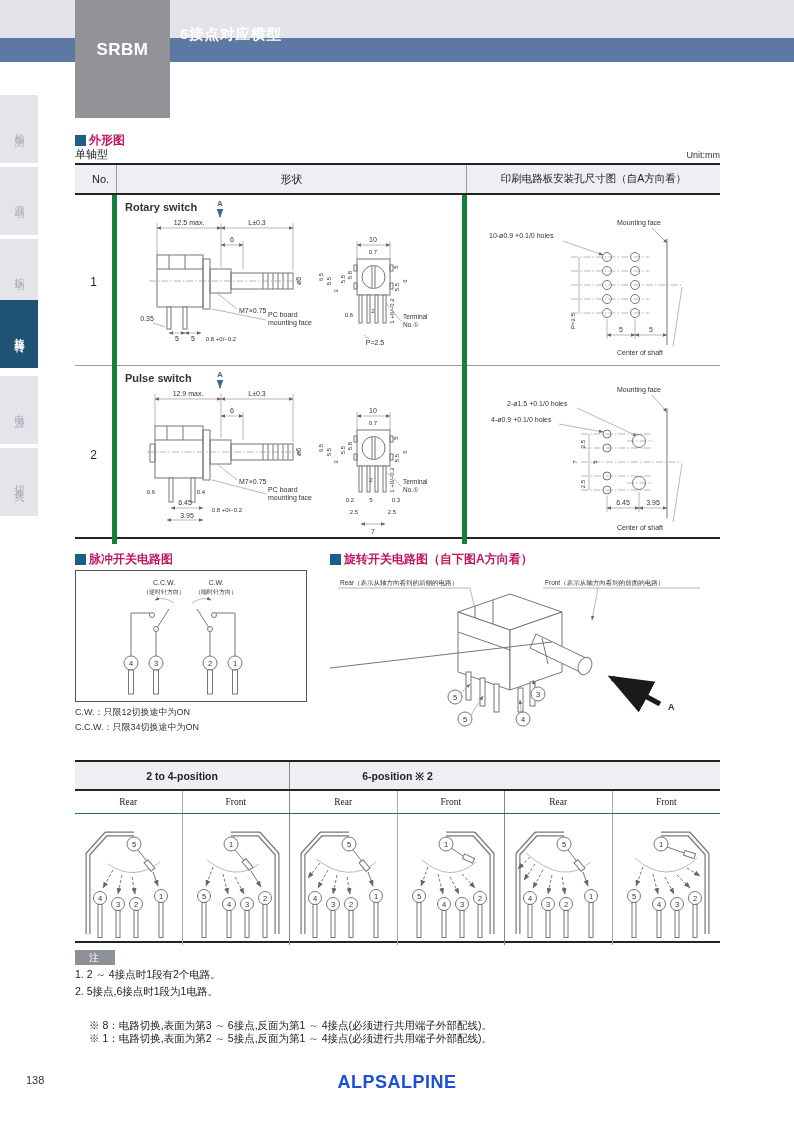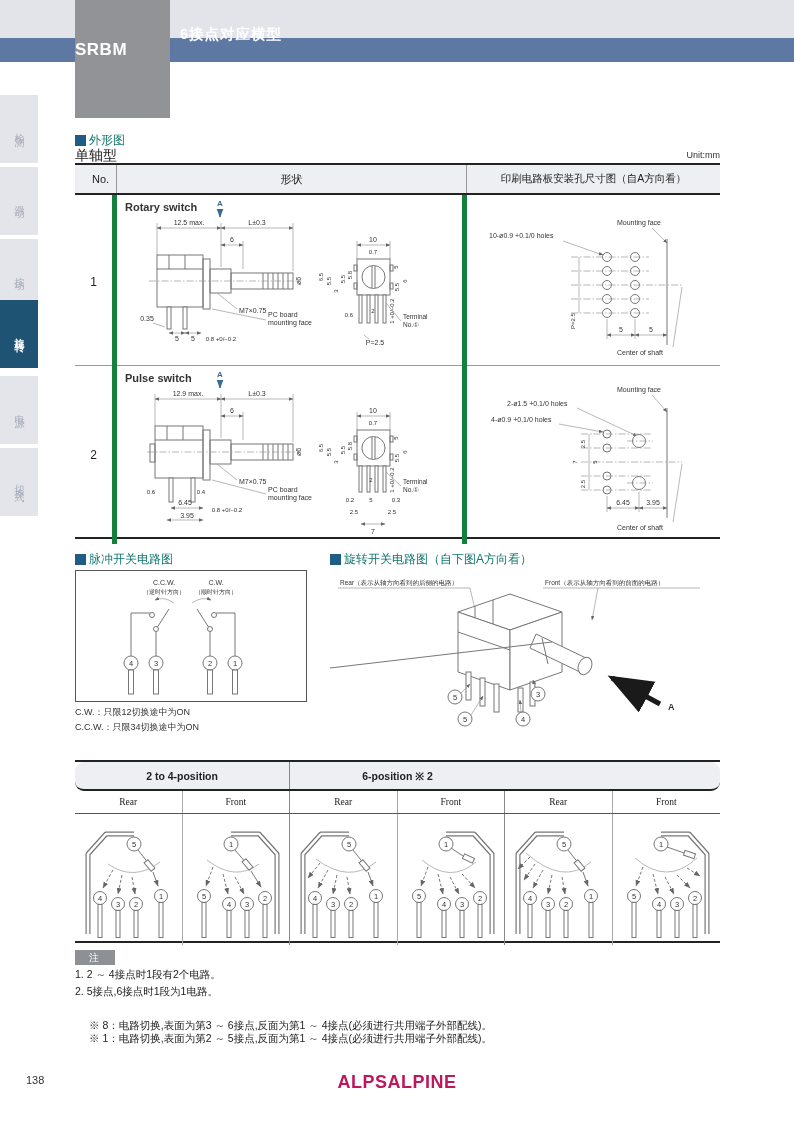--- a/index.html
+++ b/index.html
@@ -4,32 +4,32 @@
 <style>
   html,body{margin:0;padding:0;background:#fff;}
   .page{position:relative;width:794px;height:1123px;background:#fff;
         font-family:"Liberation Sans",sans-serif;overflow:hidden;}
   .abs{position:absolute;}
   
   .topstrip{left:0;top:0;width:794px;height:38px;background:#e3e4ea;}
   .bluebar{left:0;top:38px;width:794px;height:24px;background:#5e78a4;}
   .modelbox{left:75px;top:0;width:95px;height:118px;background:#919397;}
   .modeltxt{position:absolute;left:0;top:38px;width:95px;height:24px;line-height:24px;
-            text-align:left;color:#fff;font-weight:bold;font-size:17px;letter-spacing:.5px;}
+            text-align:center;color:#fff;font-weight:bold;font-size:17px;letter-spacing:.5px;}
   .pagetitle{left:180px;top:22px;height:24px;line-height:24px;color:#fff;
              font-weight:bold;font-size:14.5px;letter-spacing:1px;}
   
   .tab{left:0;width:38px;height:68px;background:#e4e5ea;display:flex;align-items:center;justify-content:center;}
   .tab span{writing-mode:vertical-rl;text-orientation:upright;font-size:10px;letter-spacing:4px;color:#a9adbc;}
   .tab.active{background:#1f5374;}
   .tab.active span{color:#fff;font-weight:bold;}
   
-  .sect{display:flex;align-items:center;gap:3px;font-size:12px;font-weight:normal;color:#0f766e;}
+  .sect{display:flex;align-items:center;gap:3px;font-size:12px;font-weight:bold;color:#be185d;}
   .sq{width:11px;height:11px;background:#1f5c86;display:inline-block;}
-  .small{font-size:14px;color:#222;}
+  .small{font-size:11px;color:#222;}
   .unit{font-size:9px;color:#333;}
   
   .otbl{left:75px;top:163px;width:645px;height:372px;border-top:2px solid #222;border-bottom:2px solid #222;}
   .otbl .hdr{display:grid;grid-template-columns:42px 350px 253px;height:28px;background:#edeff2;
              border-bottom:2px solid #222;}
   .otbl .hdr div{display:flex;align-items:center;justify-content:center;font-size:11px;color:#222;
                  border-right:1px solid #999;}
   .otbl .hdr div:first-child{border-left:none;padding-left:10px;}
   .otbl .hdr div:last-child{border-right:none;}
   .orow{display:grid;grid-template-columns:42px 350px 253px;}
@@ -50,39 +50,39 @@
   .mid{text-anchor:middle;}
   .blue{fill:#3c6a97;}
   .bl{stroke:#3c6a97;stroke-width:1.4;fill:none;}
   .pin{fill:#fff;stroke:#777;stroke-width:1;}
   .cnum{font-size:7.5px;text-anchor:middle;}
   
   .pbox{left:75px;top:570px;width:230px;height:130px;border:1.5px solid #555;background:#fff;}
   .note9{font-size:9px;color:#333;}
   
   .ptbl{left:75px;top:760px;width:645px;border-top:2px solid #222;border-bottom:2px solid #222;}
-  .prow1{display:grid;grid-template-columns:repeat(3,215px);height:27px;background:#edeff2;border-bottom:2px solid #222;border-radius:9px;}
+  .prow1{display:grid;grid-template-columns:repeat(3,215px);height:27px;background:#edeff2;border-bottom:2px solid #222;}
   .prow1 div{display:flex;align-items:center;justify-content:center;font-size:10.5px;font-weight:bold;color:#222;border-right:1px solid #888;}
   .prow1 div:last-child{border-right:none;}
   .prow2{display:grid;grid-template-columns:repeat(6,107.5px);height:22px;border-bottom:1px solid #0f766e;font-family:Liberation Serif, serif;}
   .prow2 div{display:flex;align-items:center;justify-content:center;font-size:9.5px;color:#222;border-right:1px solid #aaa;}
   .prow2 div:nth-child(2n){border-right:1px solid #888;}
   .prow2 div:last-child{border-right:none;}
   .prow3{display:grid;grid-template-columns:repeat(6,107.5px);height:127px;}
   .prow3 div{border-right:1px solid #aaa;}
   .prow3 div:nth-child(2n){border-right:1px solid #888;}
   .prow3 div:last-child{border-right:none;}
   
   .ntag{left:75px;top:950px;width:40px;height:15px;background:#8d9095;color:#fff;font-size:10px;
         display:flex;align-items:center;justify-content:center;letter-spacing:2px;}
   .nline{font-size:10.5px;color:#222;}
   
   .pgnum{left:26px;top:1074px;font-size:11px;color:#333;}
   .logo{left:0;top:1072px;width:794px;text-align:center;font-size:18px;font-weight:900;
-        color:#be185d;letter-spacing:.5px;font-family:"Liberation Sans",sans-serif;}
+        color:#1d4ed8;letter-spacing:.5px;font-family:"Liberation Sans",sans-serif;}
 </style>
 </head>
 <body>
 
 <svg width="0" height="0" style="position:absolute">
   <defs>
     <marker id="ae" markerWidth="7" markerHeight="6" refX="6" refY="2.5" orient="auto-start-reverse">
       <path d="M0,0L6.5,2.5L0,5z" fill="#666"></path>
       </marker>
     <marker id="ab" markerWidth="7" markerHeight="6" refX="6" refY="2.5" orient="auto">

